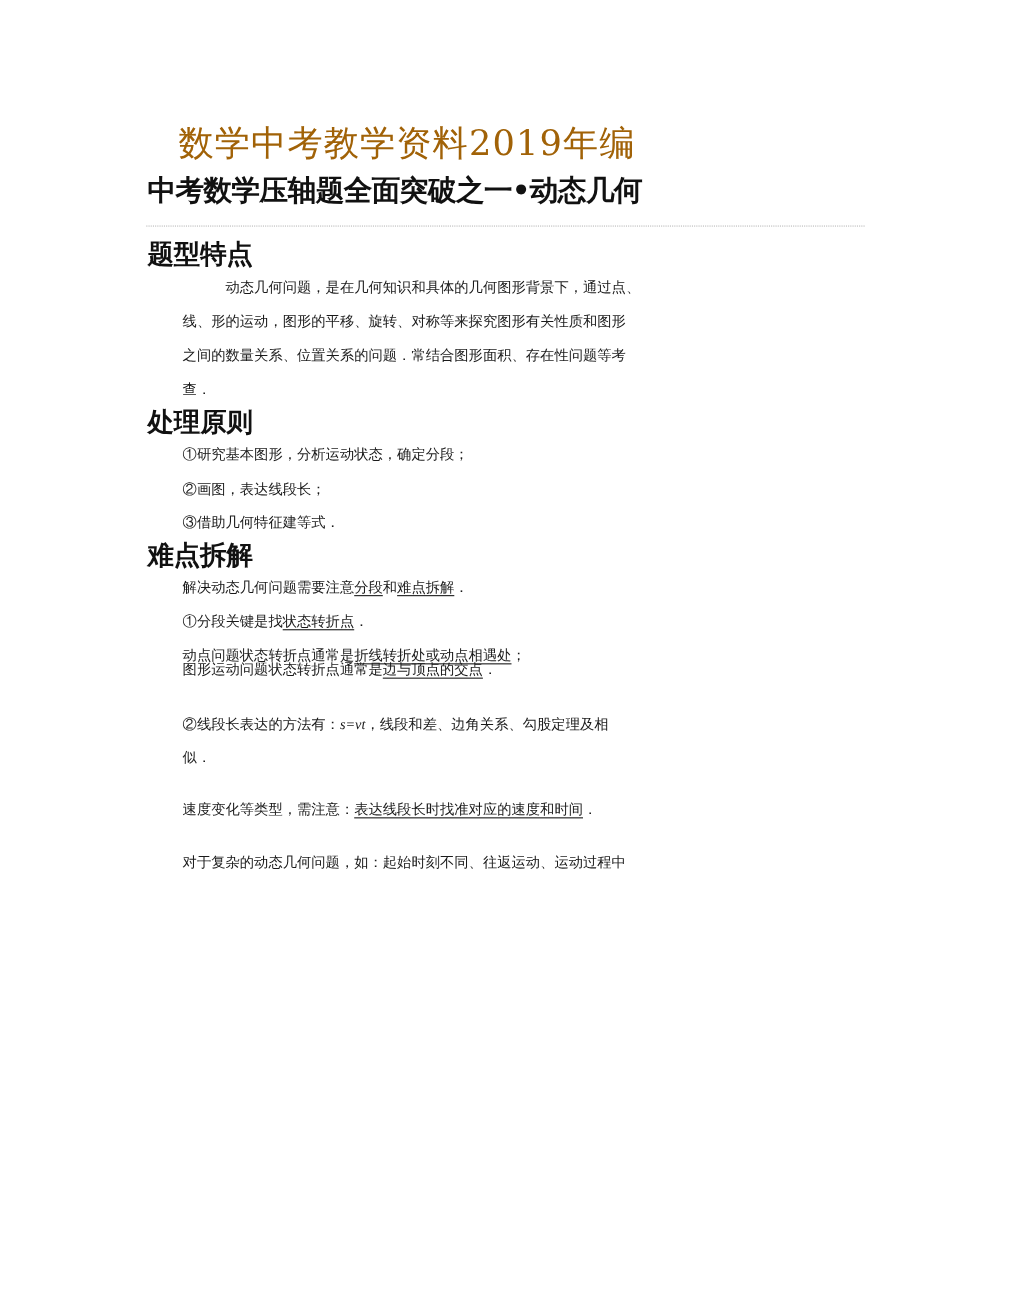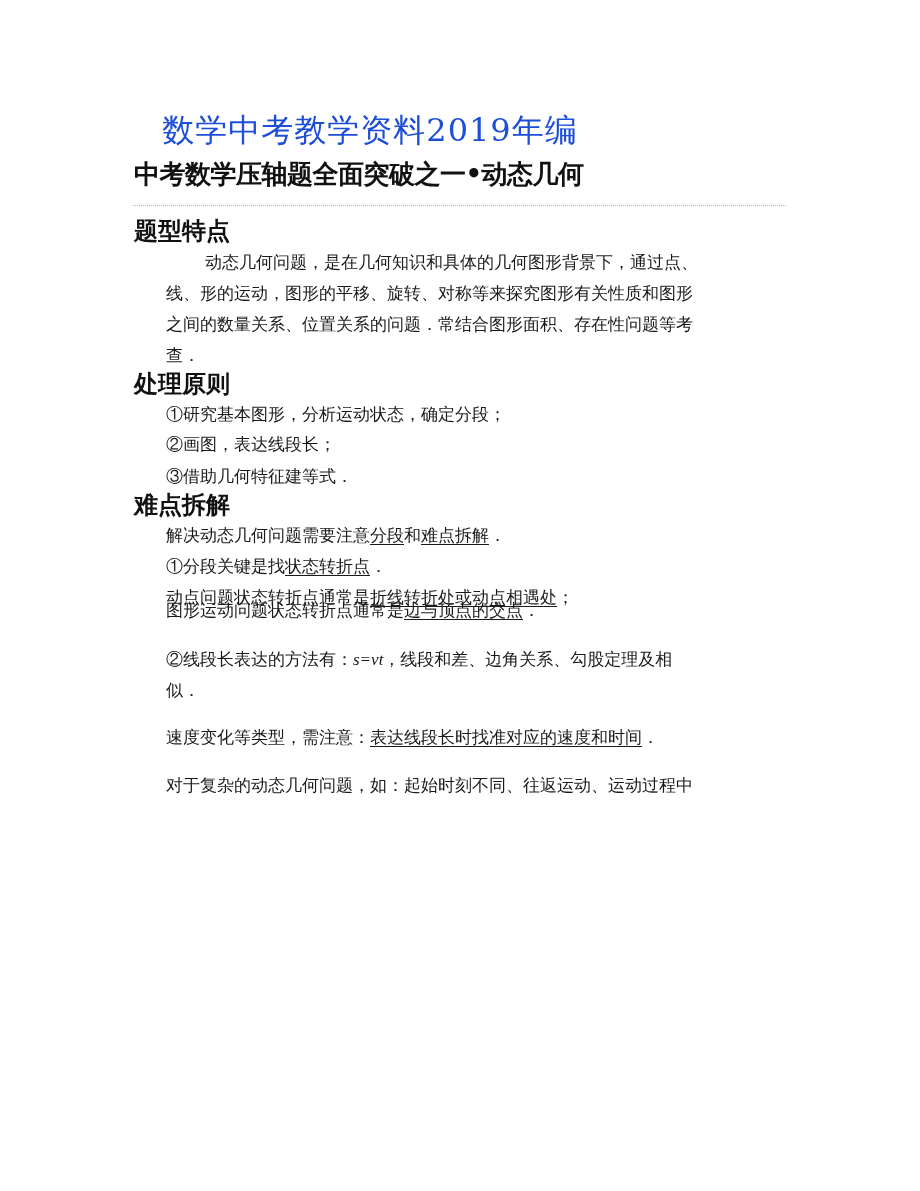--- a/index.html
+++ b/index.html
@@ -16,21 +16,21 @@
       color: #1a1a1a;
     }
     .page-title {
       position: absolute;
       left: 0;
       width: 740px;
       top: 108px;
       text-align: center;
       font-size: 32px;
       line-height: 44px;
-      color: #1d4ed8;
+      color: #a16207;
       font-family: "DejaVu Serif", "Liberation Serif", serif;
       letter-spacing: 1px;
     }
     .doc-heading {
       position: absolute;
       left: 134px;
       top: 156px;
       font-size: 26px;
       line-height: 36px;
       font-weight: bold;
@@ -51,21 +51,21 @@
       position: absolute;
       left: 134px;
       font-size: 24px;
       line-height: 26px;
       font-weight: bold;
       font-family: "DejaVu Sans", "Liberation Sans", sans-serif;
       color: #111111;
     }
     .line {
       position: absolute;
-      font-size: 17px;
+      font-size: 13px;
       line-height: 26px;
       white-space: nowrap;
       color: #1a1a1a;
     }
     .ul {
       text-decoration: underline;
       text-underline-offset: 3px;
       text-decoration-thickness: 1px;
     }
     .italic {

